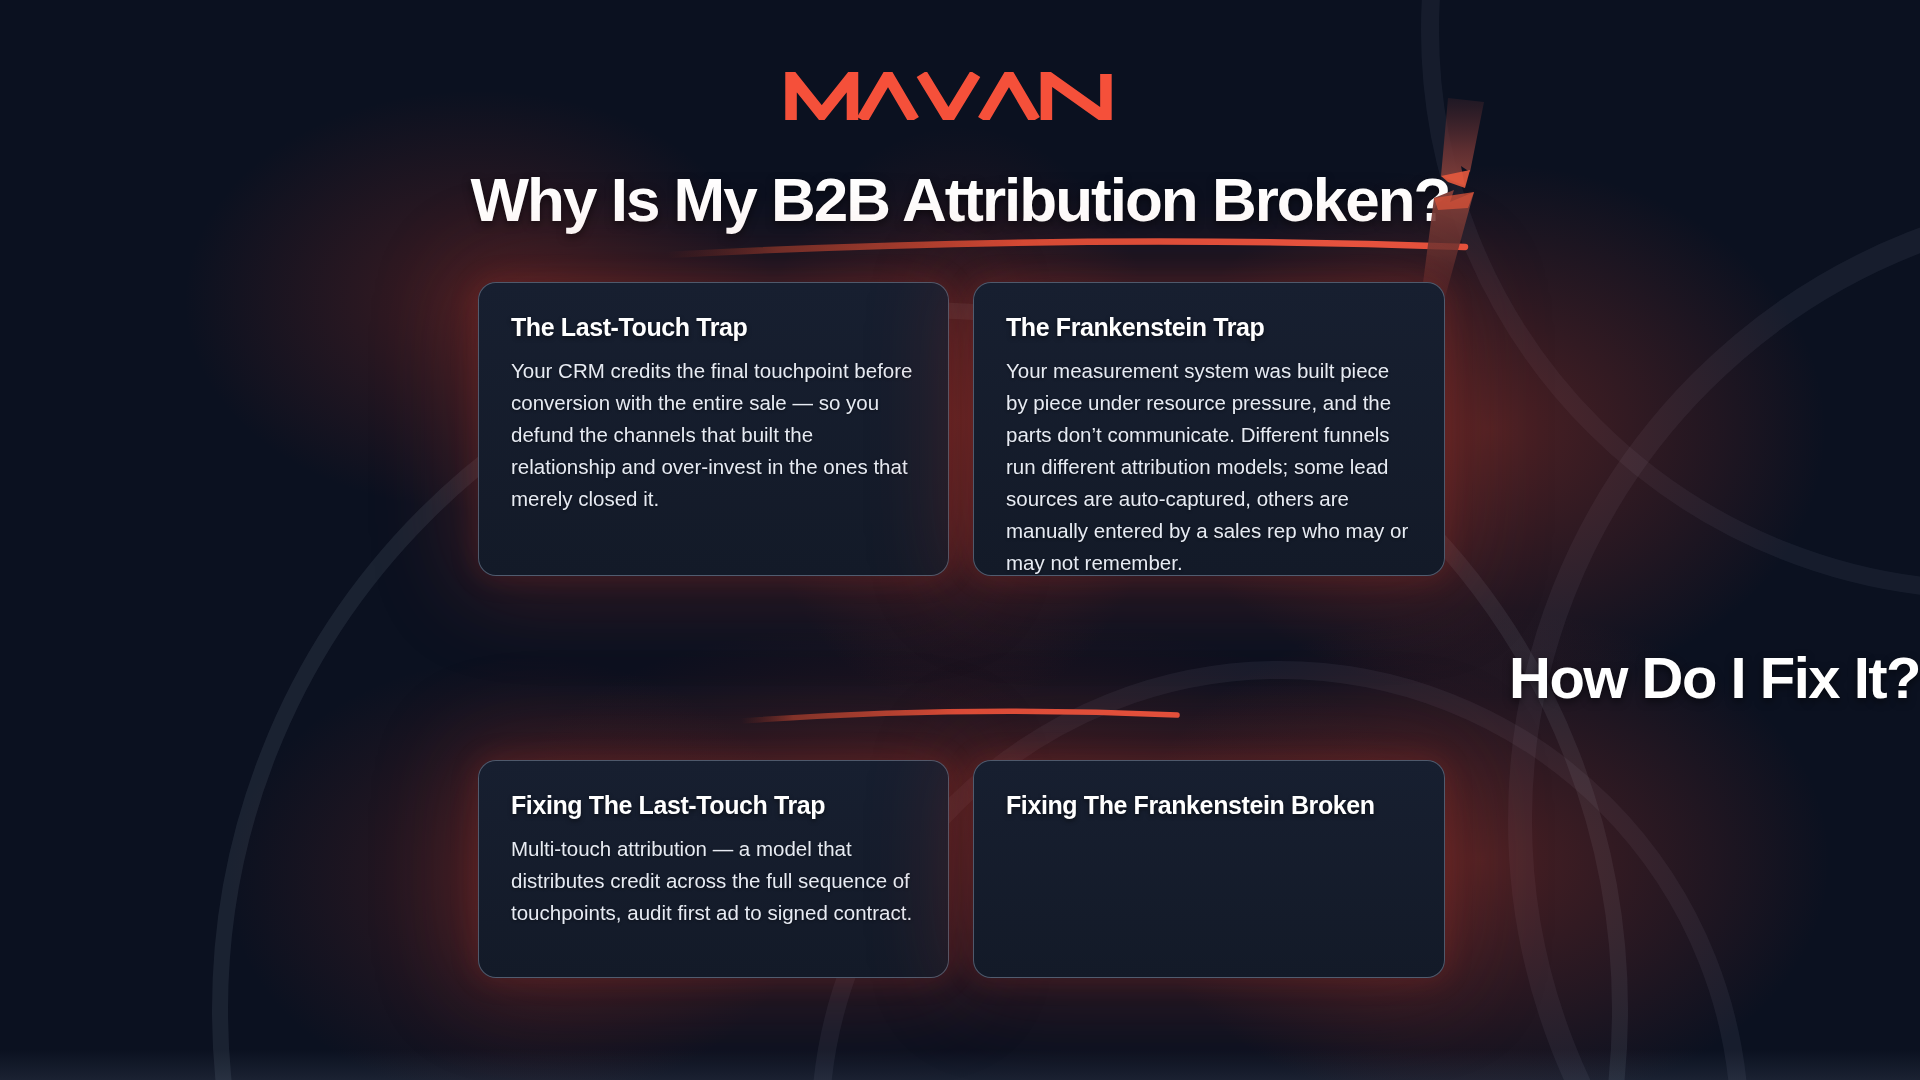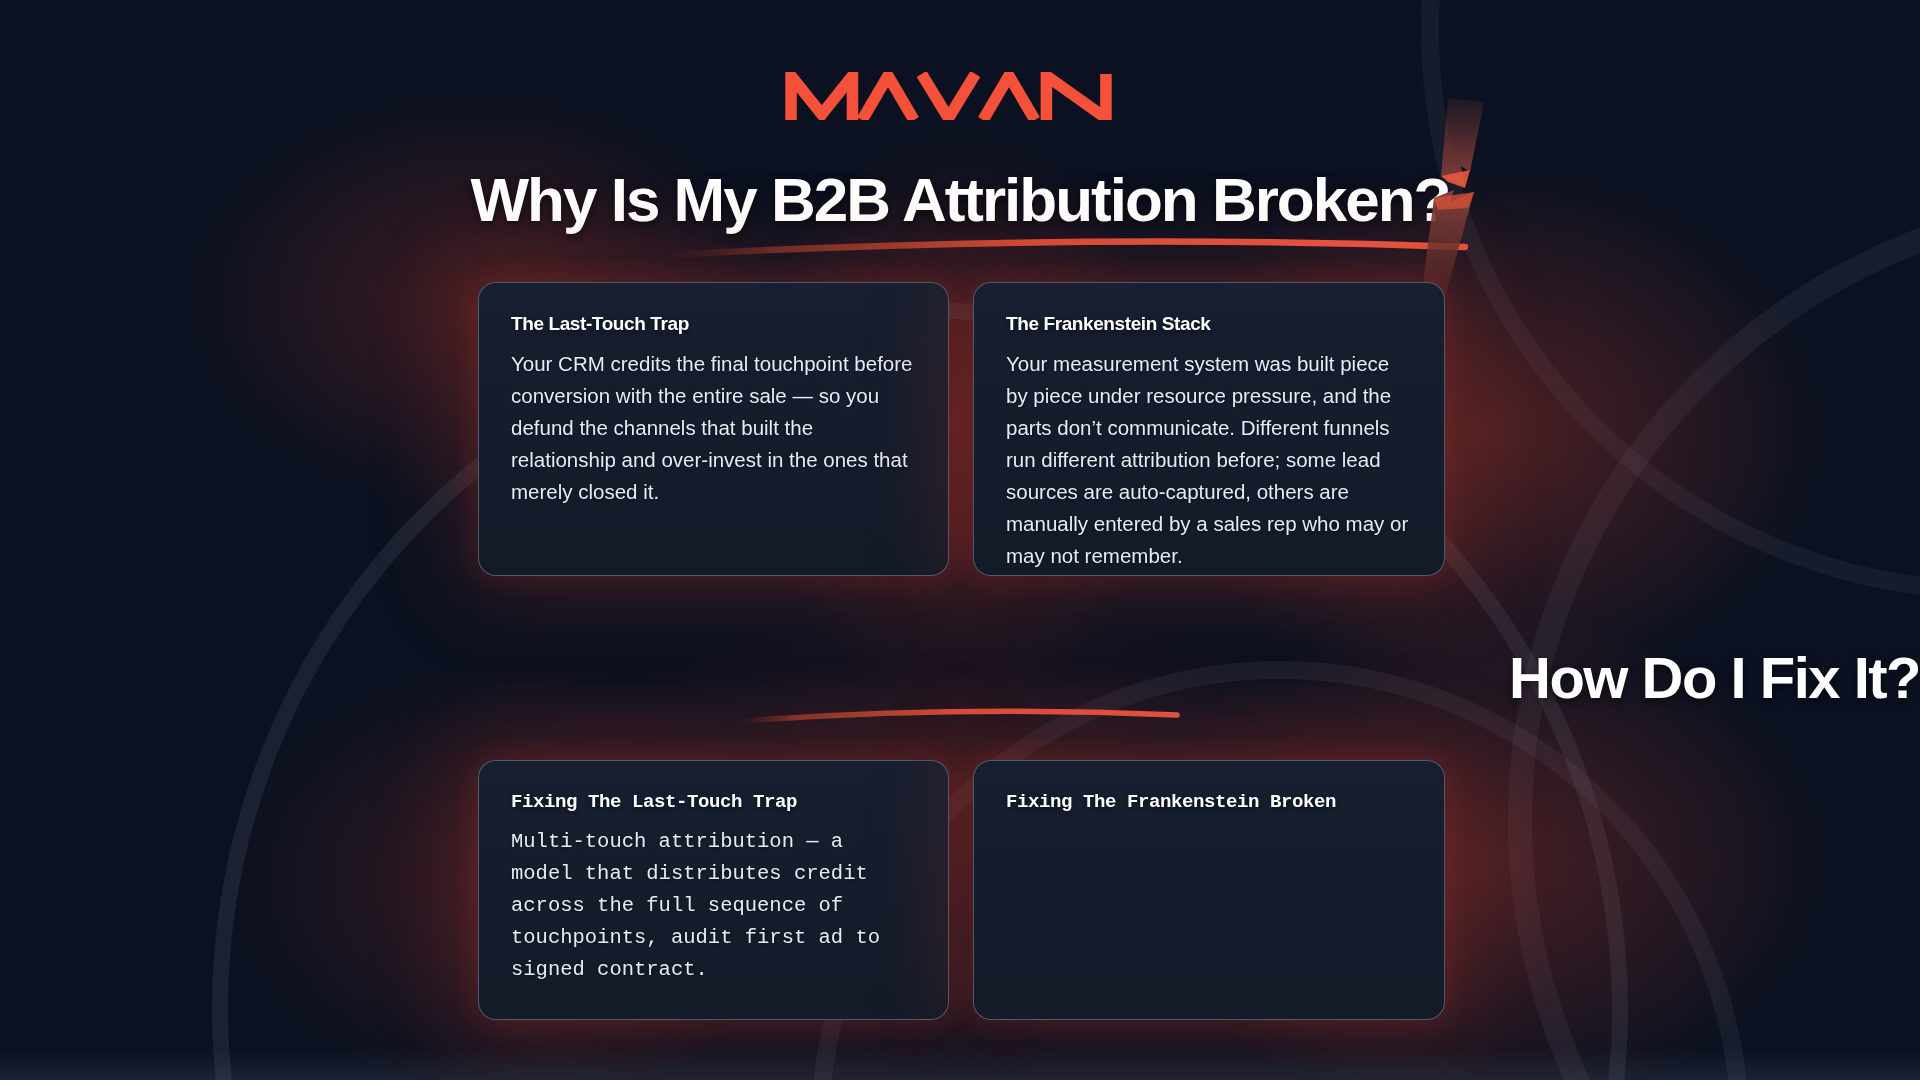--- a/index.html
+++ b/index.html
@@ -42,23 +42,23 @@
   .row1{top:282px;}
   .row2{top:760px;}
   .card{
     box-sizing:border-box;border-radius:18px;
     background:linear-gradient(180deg,#171f30 0%,#131a28 100%);
     border:1.5px solid rgba(154,167,189,0.45);
     padding:30px 32px 26px 32px;
     box-shadow:0 0 90px 16px rgba(193,58,42,0.26), 0 0 26px 4px rgba(193,58,42,0.16);
   }
   .row1 .card{height:294px;}
-  .row2 .card{height:260px;font-family:Liberation Mono, monospace;}
+  .row2 .card{height:218px;}
   .card-title{
-    color:#ffffff;font-size:19px;font-weight:700;letter-spacing:-0.4px;
+    color:#ffffff;font-size:25px;font-weight:700;letter-spacing:-0.4px;
     margin:0 0 13px 0;text-shadow:0 2px 4px rgba(0,0,0,0.5);
   }
   .card-body{
     color:#e7ebf3;font-size:20.5px;line-height:32px;font-weight:400;
     margin:0;text-shadow:0 1px 3px rgba(0,0,0,0.4);
   }
 </style>
 </head>
 <body>
 
@@ -117,22 +117,22 @@
     <polygon points="50,100 90,94 84,110 54,112" fill="#d9533a" opacity="0.75"></polygon>
     <polygon points="36,208 62,196 50,240 30,240" fill="#50272c" opacity="0.45"></polygon>
   </svg>
 
   <div class="row row1">
     <div class="card">
       <h3 class="card-title">The Last-Touch Trap</h3>
       <p class="card-body">Your CRM credits the final touchpoint before conversion with the entire sale — so you defund the channels that built the relationship and over-invest in the ones that merely closed it.</p>
     </div>
     <div class="card">
-      <h3 class="card-title">The Frankenstein Stack</h3>
-      <p class="card-body">Your measurement system was built piece by piece under resource pressure, and the parts don’t communicate. Different funnels run different attribution before; some lead sources are auto-captured, others are manually entered by a sales rep who may or may not remember.</p>
+      <h3 class="card-title">The Frankenstein Trap</h3>
+      <p class="card-body">Your measurement system was built piece by piece under resource pressure, and the parts don’t communicate. Different funnels run different attribution models; some lead sources are auto-captured, others are manually entered by a sales rep who may or may not remember.</p>
     </div>
   </div>
 
   <div class="h2">How Do I Fix It?</div>
 
   <svg class="swoosh2" width="452" height="28" viewBox="0 0 452 28">
     <defs>
       <linearGradient id="sw2" x1="0" y1="0" x2="1" y2="0">
         <stop offset="0" stop-color="#96301f" stop-opacity="0"></stop>
         <stop offset="0.12" stop-color="#c04730" stop-opacity="0.6"></stop>

